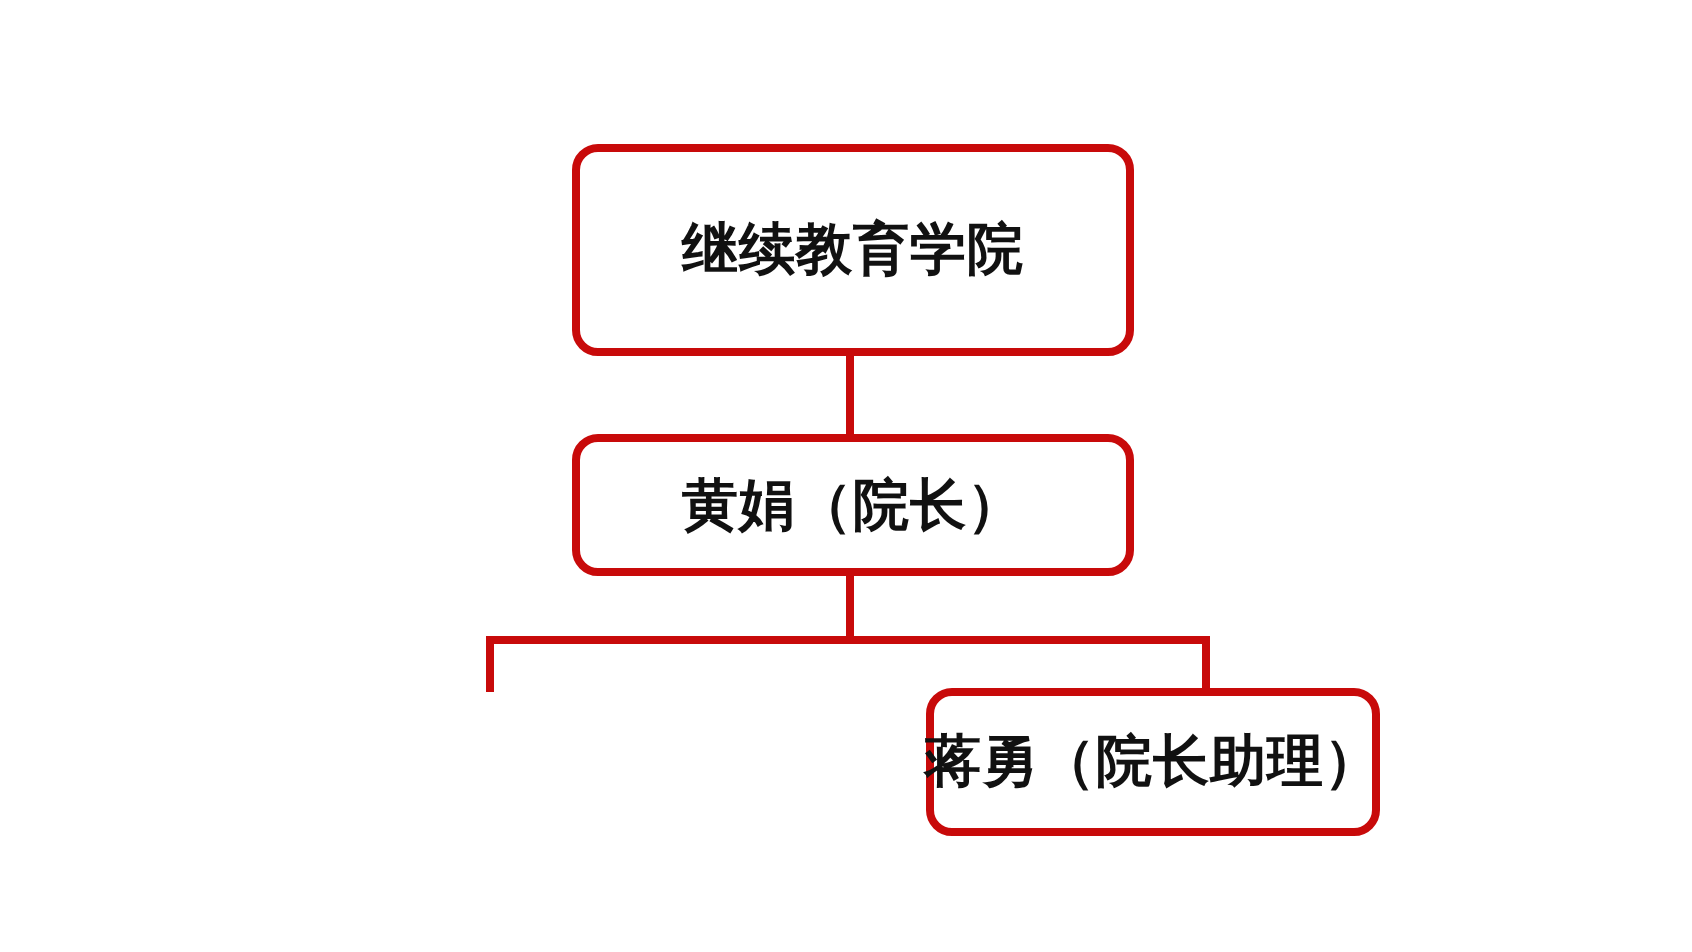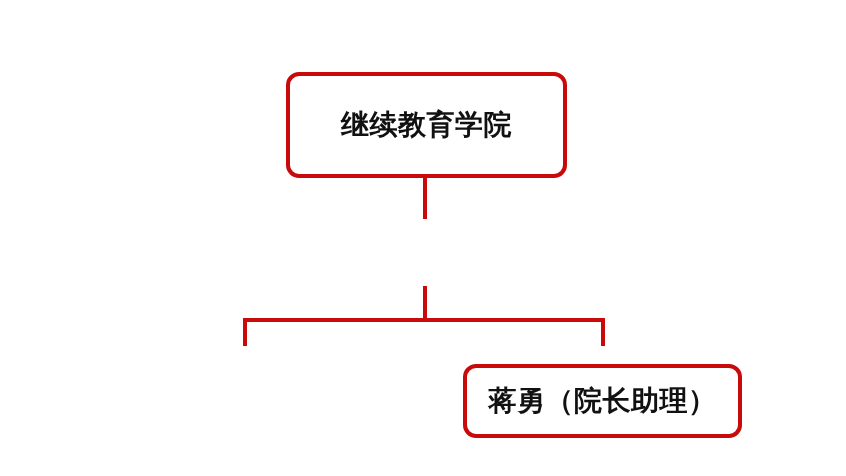--- a/index.html
+++ b/index.html
@@ -29,21 +29,21 @@
     font-weight: 700;
     font-size: 28px;
     letter-spacing: 0.5px;
     text-align: center;
     line-height: 36px;
     white-space: nowrap;
   }
   .node-root   { left: 286px; top: 72px;  width: 281px; height: 106px; }
   .node-dean   { left: 286px; top: 217px; width: 281px; height: 71px;  }
   .node-asst-l { left: 105px; top: 344px; width: 280px; height: 74px;  }
-  .node-asst-r { left: 463px; top: 344px; width: 279px; height: 74px; margin-top: 20px;  }
+  .node-asst-r { left: 463px; top: 344px; width: 227px; height: 74px;  }
   .connector {
     position: absolute;
     background: #C80A0A;
   }
   .conn-v1 { left: 423px; top: 176px; width: 4px;   height: 43px; }
   .conn-v2 { left: 423px; top: 286px; width: 4px;   height: 36px; }
   .conn-h1 { left: 243px; top: 318px; width: 362px; height: 4px;  }
   .conn-v3 { left: 243px; top: 318px; width: 4px;   height: 28px; }
   .conn-v4 { left: 601px; top: 318px; width: 4px;   height: 28px; }
 </style>
@@ -55,19 +55,22 @@
   <div class="connector conn-v1"></div>
   <div class="connector conn-v2"></div>
   <div class="connector conn-h1"></div>
   <div class="connector conn-v3"></div>
   <div class="connector conn-v4"></div>
 
   <div class="node node-root">
     <span>继续教育学院</span>
   </div>
 
+  <div class="node node-dean">
+    <span>黄娟（院长）</span>
+  </div>
 
 
   <div class="node node-asst-r">
     <span>蒋勇（院长助理）</span>
   </div>
 
 </div>
 
 </body></html>

